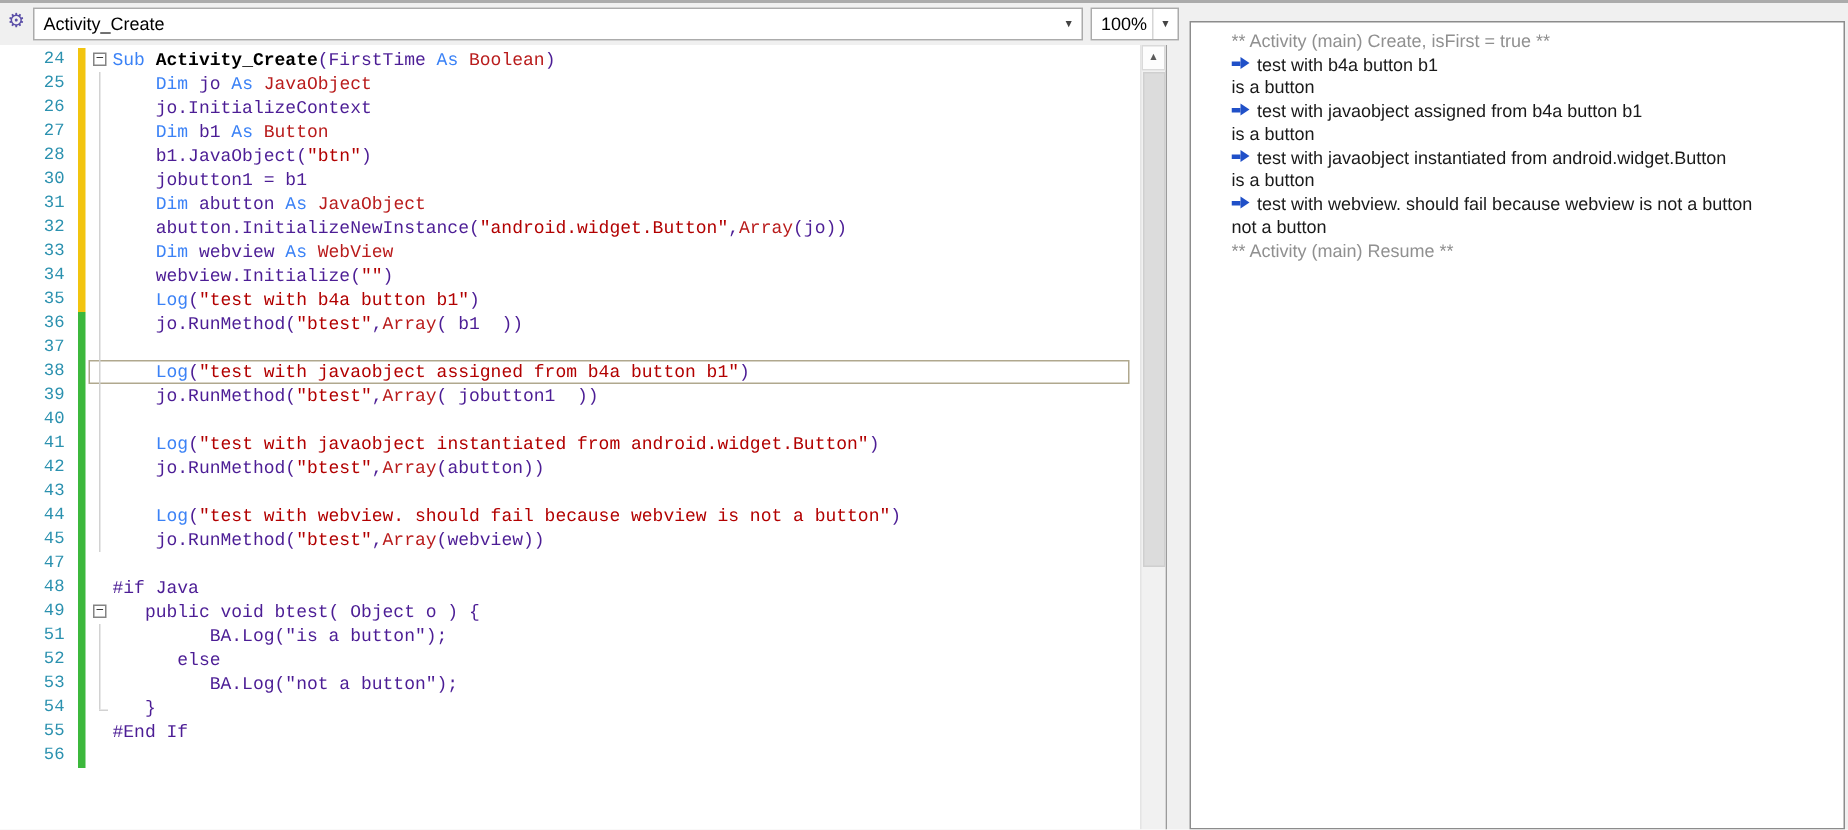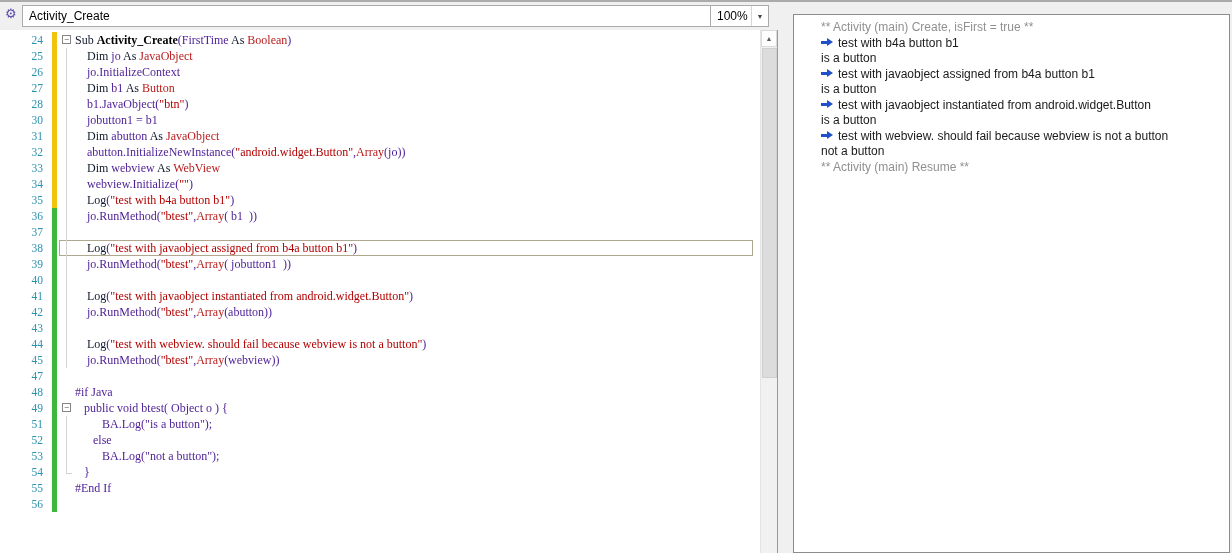--- a/index.html
+++ b/index.html
@@ -6,42 +6,42 @@
   html,body{width:1232px;height:553px;overflow:hidden}
   body{position:relative;background:#F0F0F0;font-family:"Liberation Sans",sans-serif}
 
   .topline{position:absolute;left:0;top:0;width:1232px;height:2px;background:#ABABAB}
 
   
   .toolbar{position:absolute;left:0;top:2px;width:792px;height:28px;background:#F0F0F0}
   .mod-icon{position:absolute;left:5px;top:4px;font-size:13px;line-height:16px;color:#5B4FA8}
   .combo{position:absolute;top:3px;height:22px;background:#FFFFFF;border:1px solid #ABABAB;display:flex;align-items:center}
   .module-combo{left:22px;width:700px}
-  .zoom-combo{left:710px;width:59px}
+  .zoom-combo{left:727px;width:59px}
   .combo-text{flex:1;padding-left:6px;font-size:12px;color:#000;white-space:nowrap;overflow:hidden}
   .combo-arrow{width:17px;text-align:center;font-size:7px;color:#444;flex:none}
   .zoom-arrow{border-left:1px solid #D6D6D6;height:100%;display:flex;align-items:center;justify-content:center}
 
   
   .editor{position:absolute;left:0;top:30px;width:778px;height:523px;background:#FFFFFF;border-right:1px solid #9B9B9B;overflow:hidden}
   .rows{position:absolute;left:0;top:2px;right:18px}
-  .row{display:flex;height:16px;line-height:16px;font-family:Liberation Serif, serif;font-size:12px;white-space:pre}
+  .row{display:flex;height:16px;line-height:16px;font-family:Liberation Mono, monospace;font-size:12px;white-space:pre}
   .num{width:52px;flex:none;text-align:right;padding-right:9px;color:#2B91AF;font-size:11.5px}
   .bar{width:5px;flex:none}
   .bar.y{background:#F2C40F}
   .bar.g{background:#3CB83C}
   .codewrap{flex:1;display:flex;position:relative;margin-left:2px;min-width:0}
   .codewrap.cur{outline:1px solid #B0A88E;outline-offset:-1px;margin-right:6px}
   .fold{width:16px;flex:none;position:relative}
   .foldbox{position:absolute;left:3px;top:3px;width:9px;height:9px;border:1px solid #848484;background:#fff;font-size:9px;line-height:7px;text-align:center;color:#333}
   .fold.fline::before{content:"";position:absolute;left:7px;top:0;bottom:0;width:1px;background:#D2D2D2}
   .fold.fend::before{content:"";position:absolute;left:7px;top:0;height:9px;width:1px;background:#D2D2D2}
   .fold.fend::after{content:"";position:absolute;left:7px;top:9px;width:6px;height:1px;background:#D2D2D2}
   .code{flex:1;overflow:hidden}
-  .c-k{color:#0f172a}
+  .c-k{color:#3b82f6}
   .c-t{color:#b91c1c}
   .c-s{color:#B20000}
   .c-p{color:#4c1d95}
   .c-pb{color:#000;font-weight:bold}
 
   
   .vscroll{position:absolute;right:0;top:0;width:17px;height:523px;background:#F1F1F1;border-left:1px solid #E4E4E4}
   .scroll-btn{height:17px;background:#FDFDFD;border:1px solid #DADADA;font-size:7px;color:#5A5A5A;text-align:center;line-height:15px}
   .scroll-thumb{position:absolute;top:18px;left:1px;width:15px;height:330px;background:#DCDCDC;border:1px solid #CFCFCF}
 

